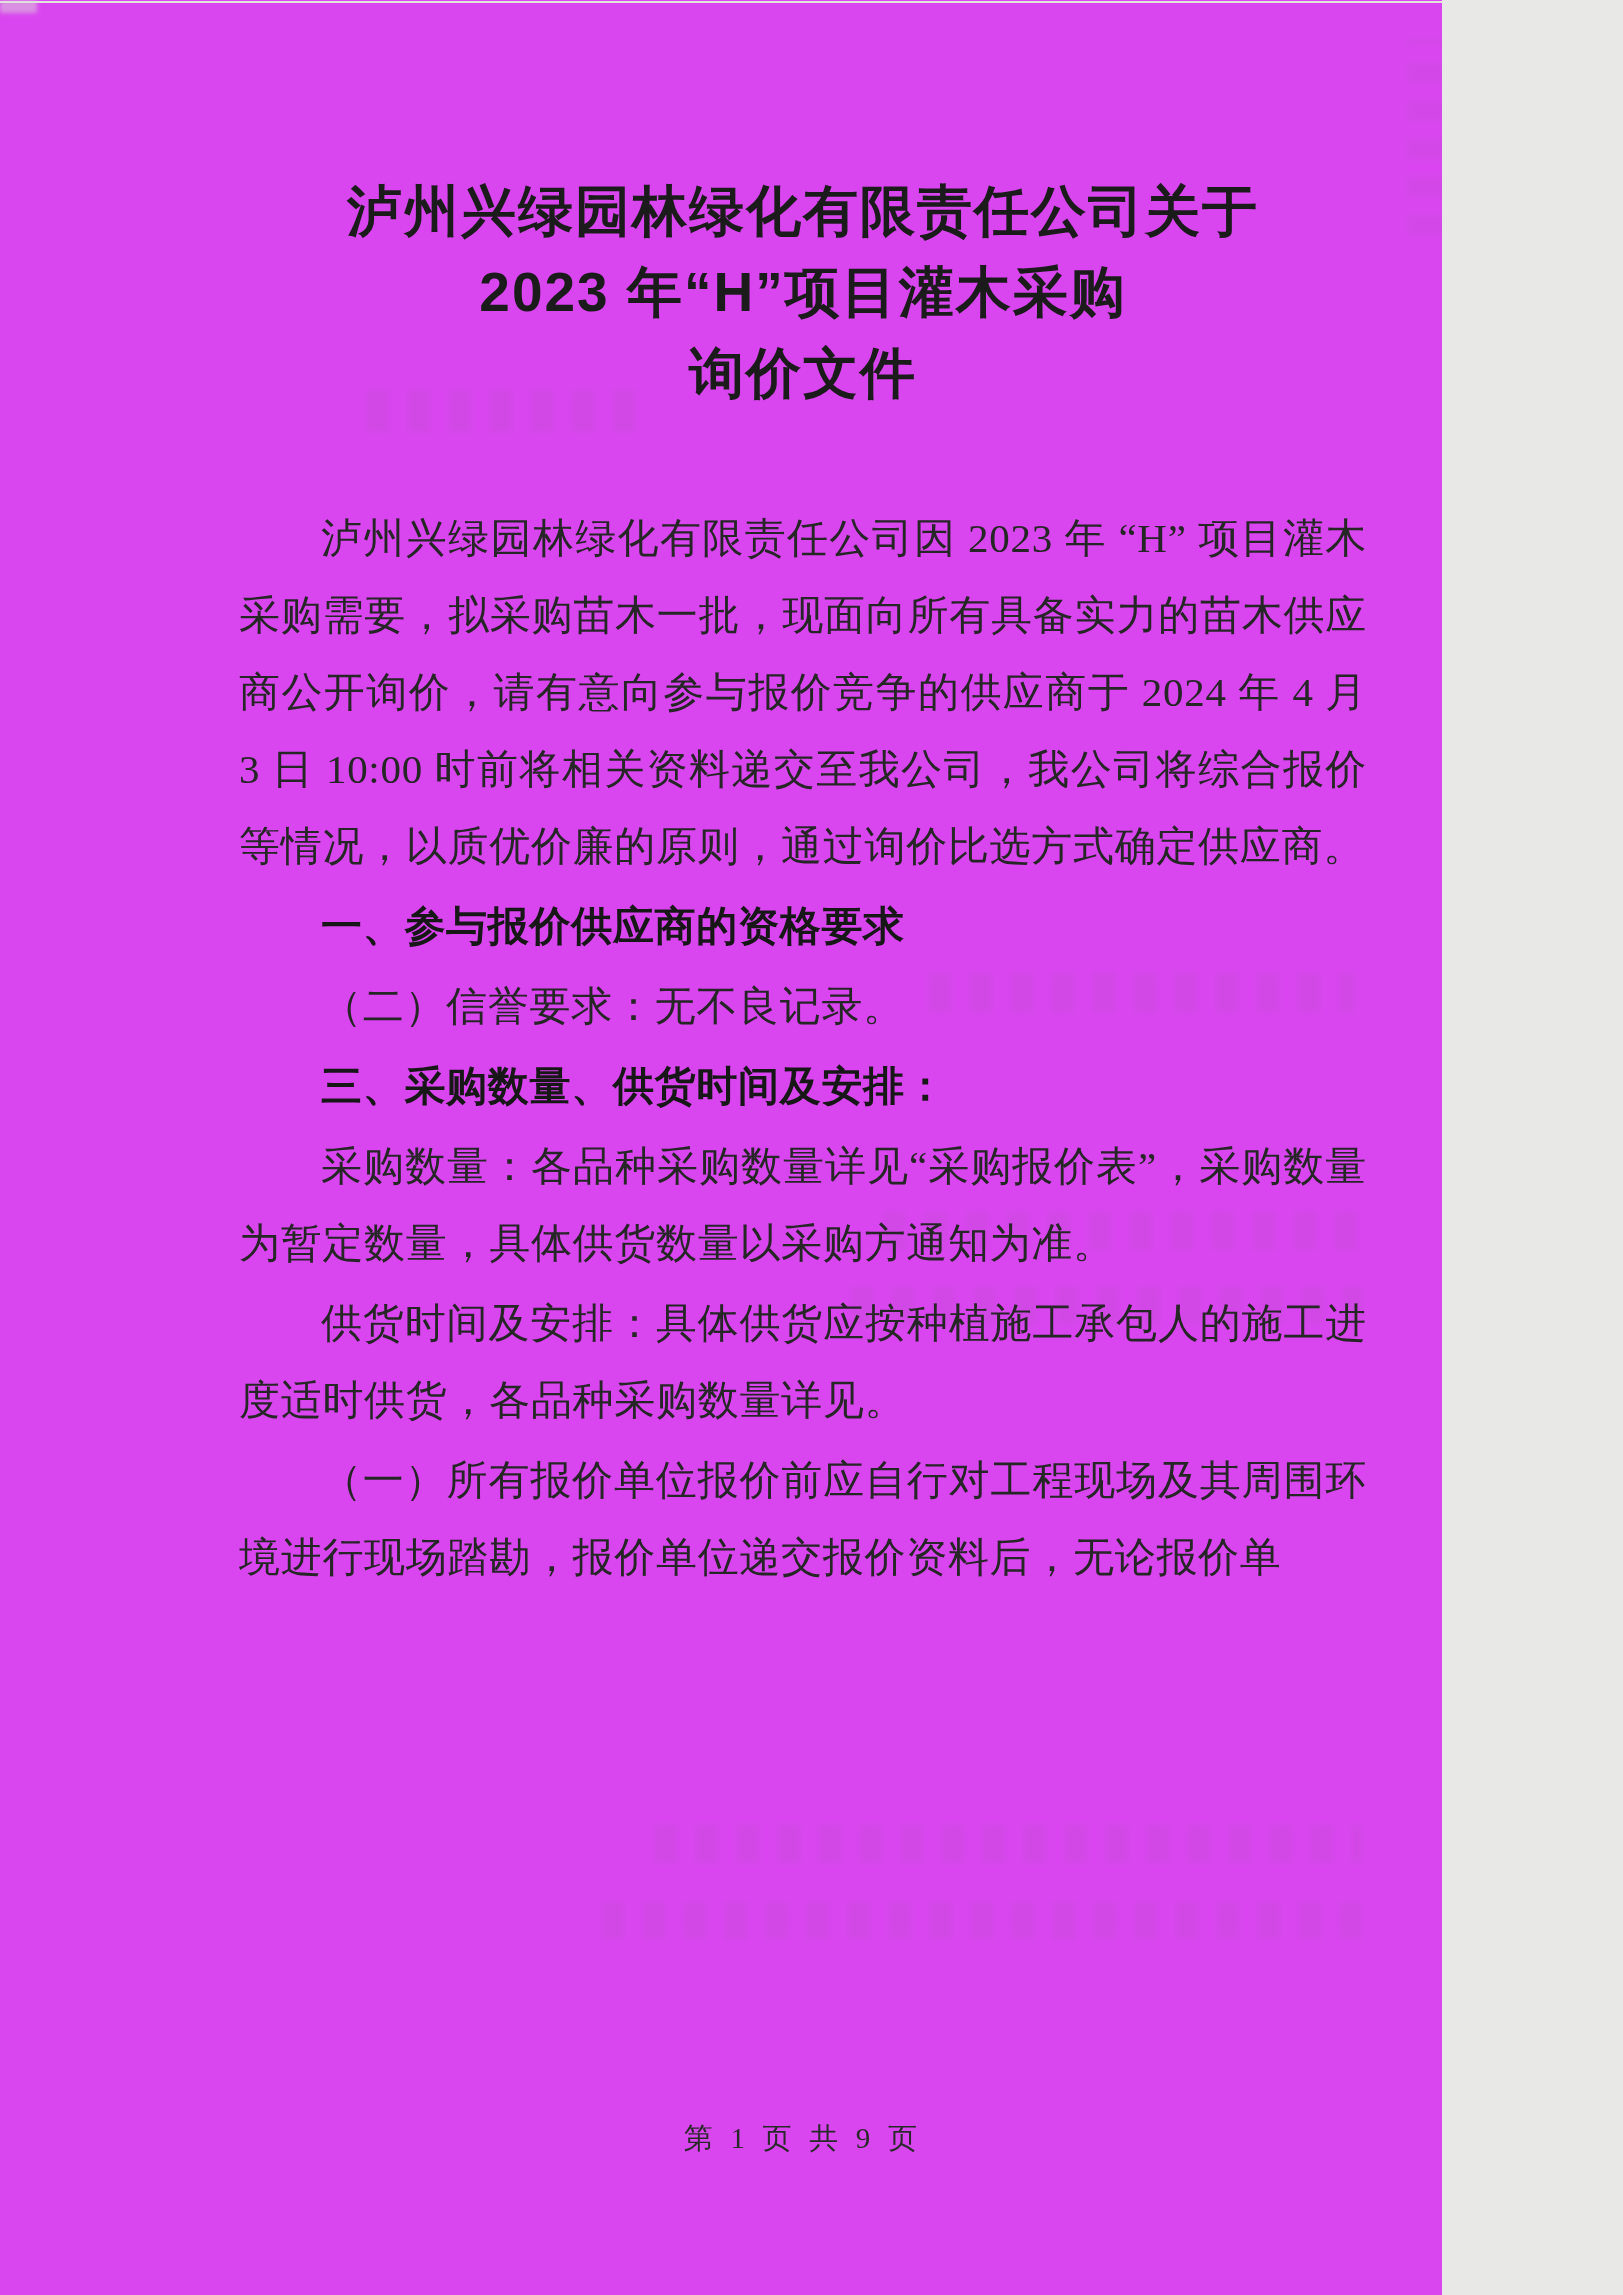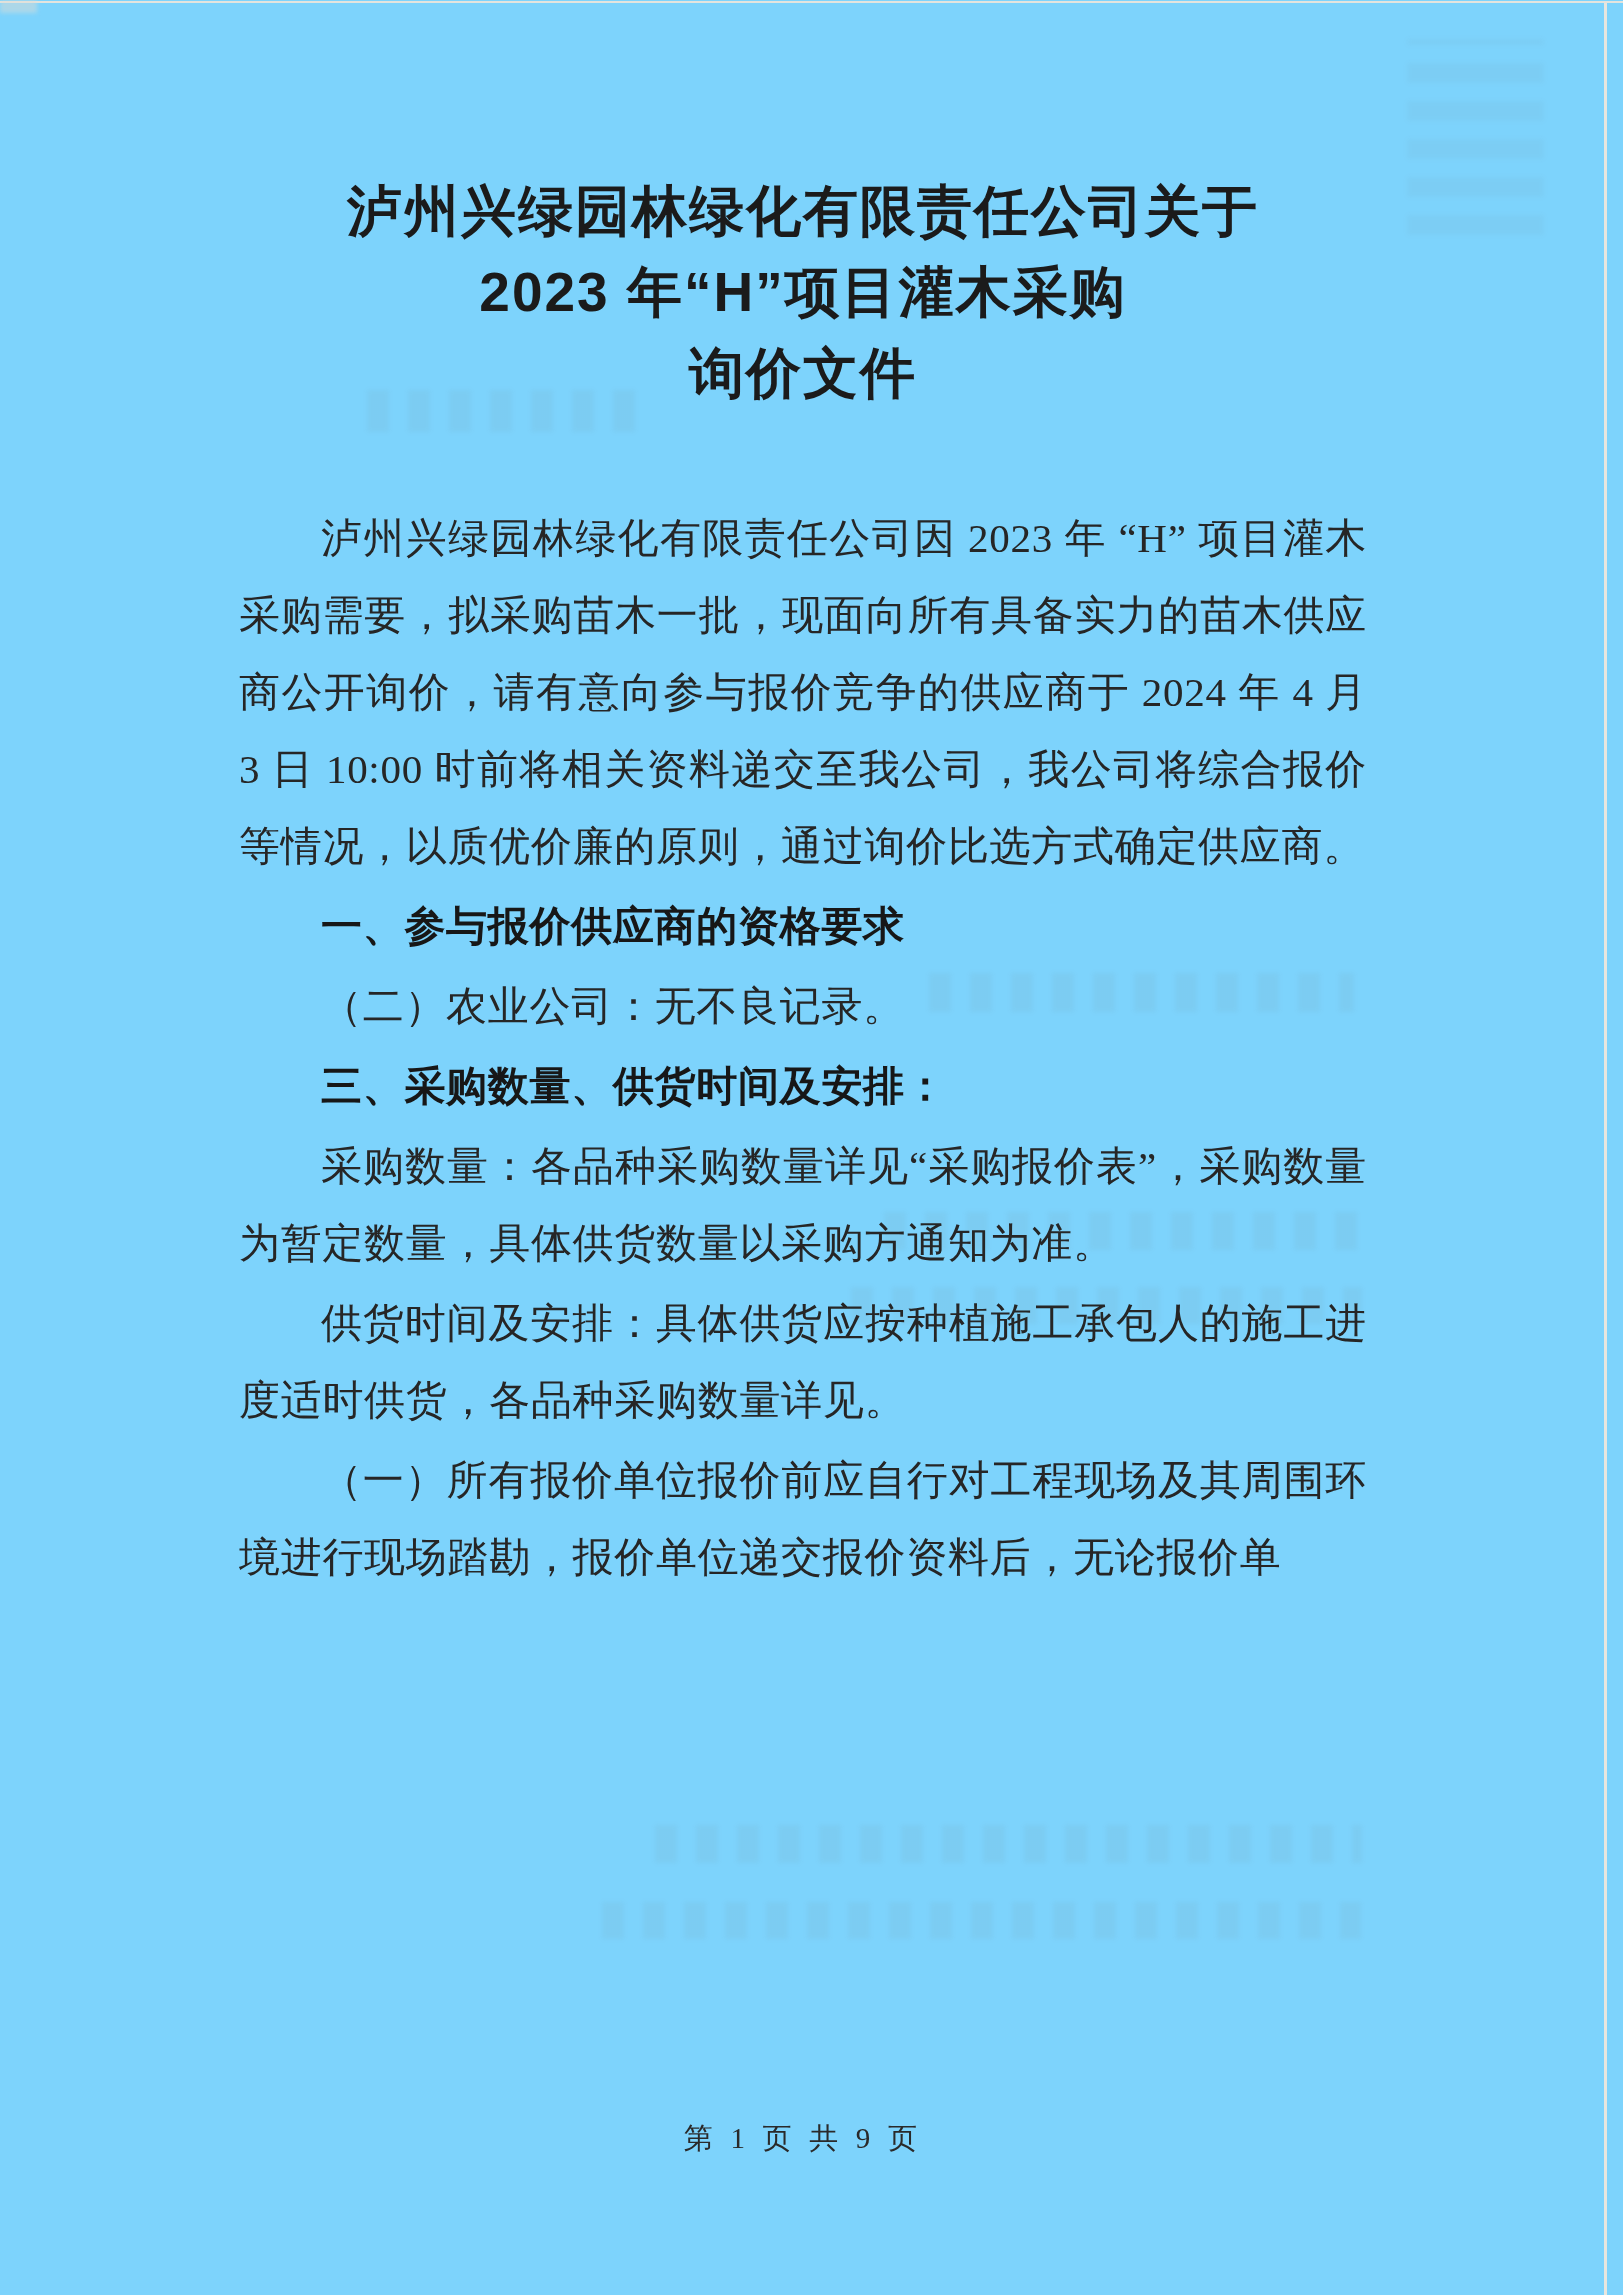--- a/index.html
+++ b/index.html
@@ -2,23 +2,23 @@
 <html style="font-size:10.5px"><head>
 <meta charset="utf-8">
 <style>
   html, body {
     margin: 0;
     padding: 0;
     background: #e8e8e6;
   }
   .page {
     position: relative;
-    width: 1623px;
+    width: 1442px;
     height: 2295px;
-    background: #7dd3fc;
+    background: #d946ef;
     overflow: hidden;
     font-family: "Liberation Serif", "DejaVu Serif", serif;
     color: #232323;
   }
   
   .scan-top-edge {
     position: absolute;
     left: 0; top: 1.3px;
     width: 1623px; height: 2px;
     background: #e4e4de;
@@ -116,21 +116,21 @@
 
   <div class="title-block">
     <div>泸州兴绿园林绿化有限责任公司关于</div>
     <div>2023 年“H”项目灌木采购</div>
     <div>询价文件</div>
   </div>
 
   <div class="body-block">
     <p class="body">泸州兴绿园林绿化有限责任公司因 2023 年 “H” 项目灌木采购需要，拟采购苗木一批，现面向所有具备实力的苗木供应商公开询价，请有意向参与报价竞争的供应商于 2024 年 4 月 3 日 10:00 时前将相关资料递交至我公司，我公司将综合报价等情况，以质优价廉的原则，通过询价比选方式确定供应商。</p>
     <p class="heading">一、参与报价供应商的资格要求</p>
-    <p class="body">（二）农业公司：无不良记录。</p>
+    <p class="body">（二）信誉要求：无不良记录。</p>
     <p class="heading">三、采购数量、供货时间及安排：</p>
     <p class="body">采购数量：各品种采购数量详见“采购报价表”，采购数量为暂定数量，具体供货数量以采购方通知为准。</p>
     <p class="body">供货时间及安排：具体供货应按种植施工承包人的施工进度适时供货，各品种采购数量详见。</p>
     <p class="body">（一）所有报价单位报价前应自行对工程现场及其周围环境进行现场踏勘，报价单位递交报价资料后，无论报价单</p>
   </div>
 
   <div class="footer">第 1 页 共 9 页</div>
 
 </div>
 

